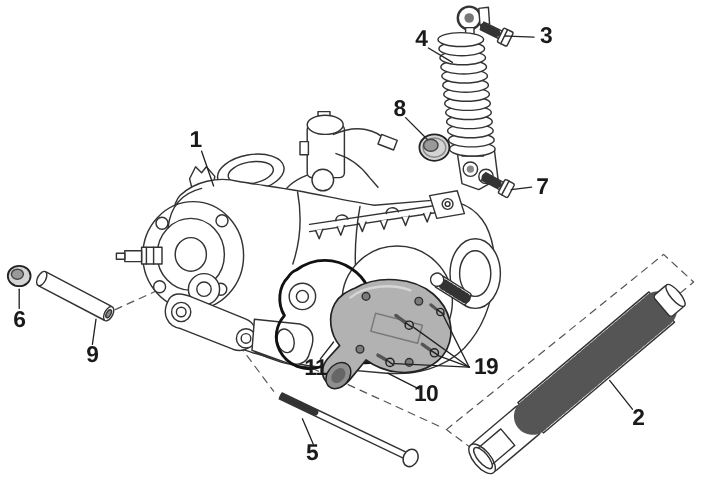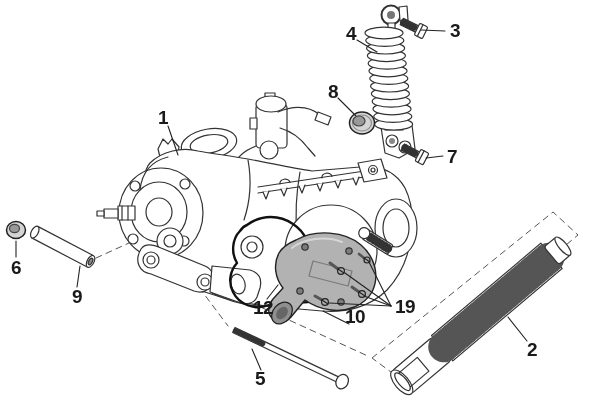--- a/index.html
+++ b/index.html
@@ -264,17 +264,17 @@
 
 <div class="callout" style="left:163px;top:117px">1</div>
 <div class="callout" style="left:532px;top:349px">2</div>
 <div class="callout" style="left:455px;top:30px">3</div>
 <div class="callout" style="left:351px;top:33px">4</div>
 <div class="callout" style="left:260px;top:378px">5</div>
 <div class="callout" style="left:16px;top:267px">6</div>
 <div class="callout" style="left:452px;top:156px">7</div>
 <div class="callout" style="left:333px;top:91px">8</div>
 <div class="callout" style="left:77px;top:296px">9</div>
-<div class="callout" style="left:355px;top:316px">10</div>
+<div class="callout" style="left:355px;top:329px">10</div>
 <div class="callout" style="left:405px;top:306px">19</div>
-<div class="callout" style="left:263px;top:307px">12</div>
+<div class="callout" style="left:263px;top:307px">11</div>
 
 </div>
 
 </body></html>

